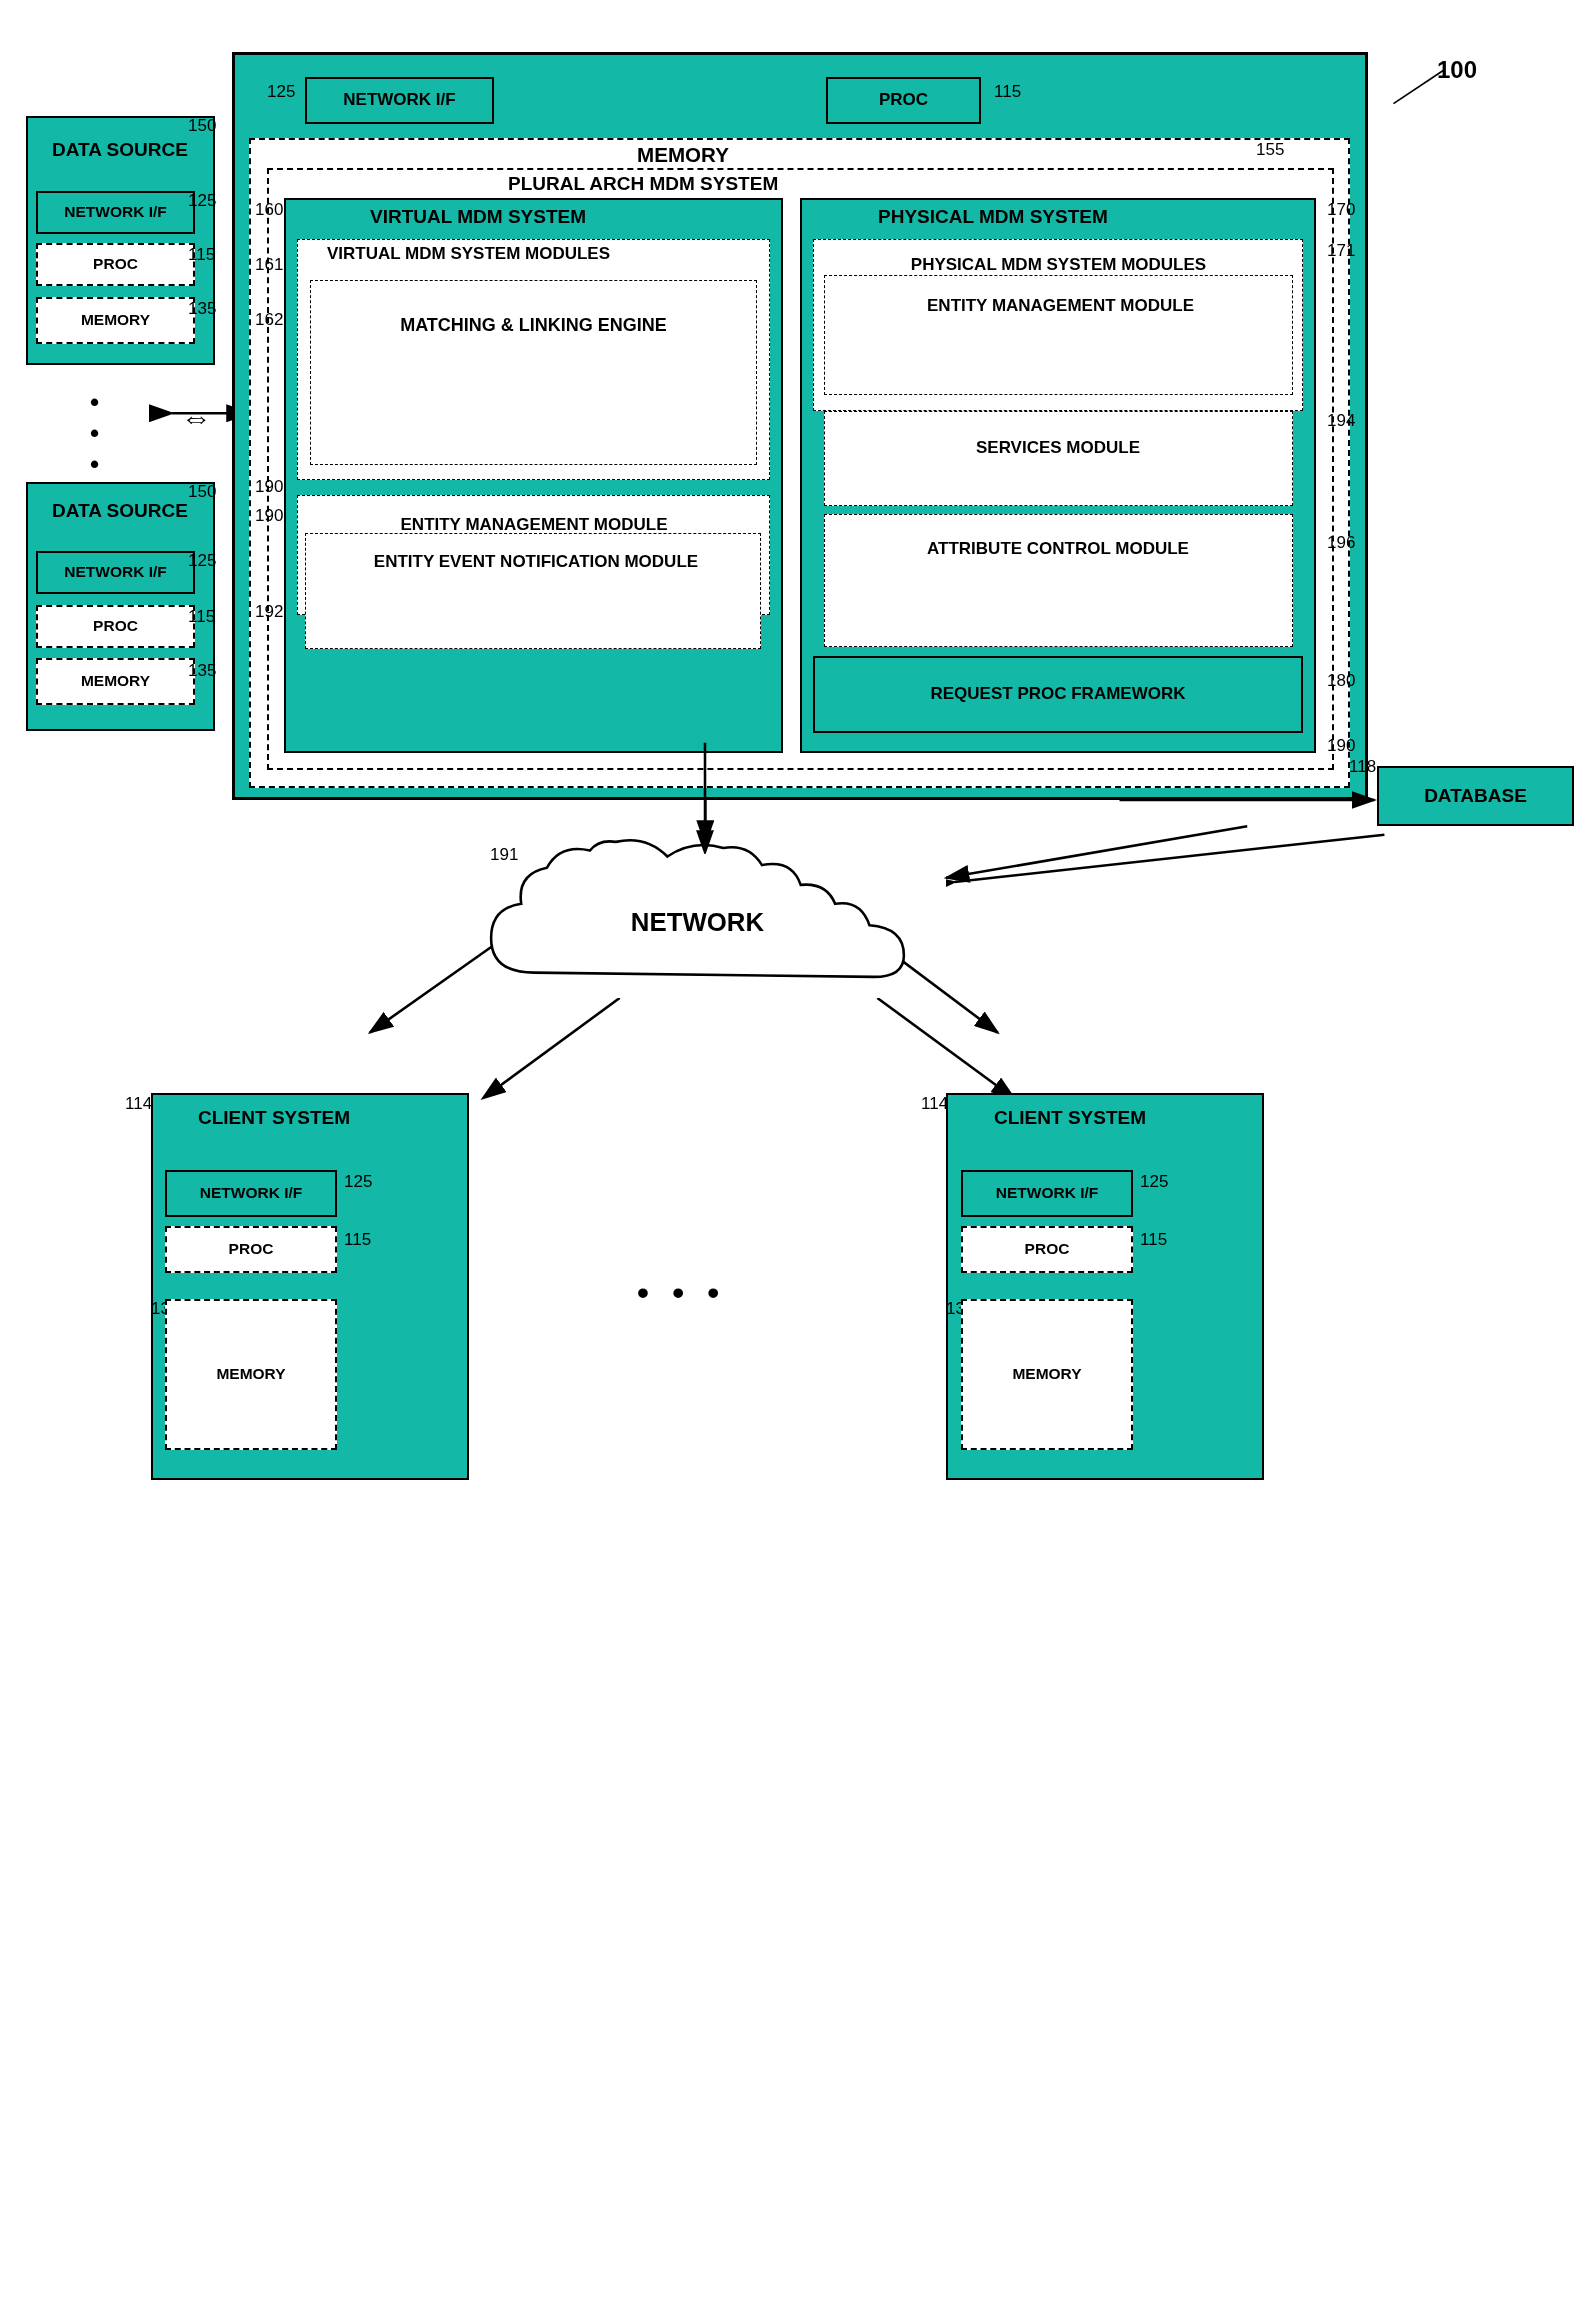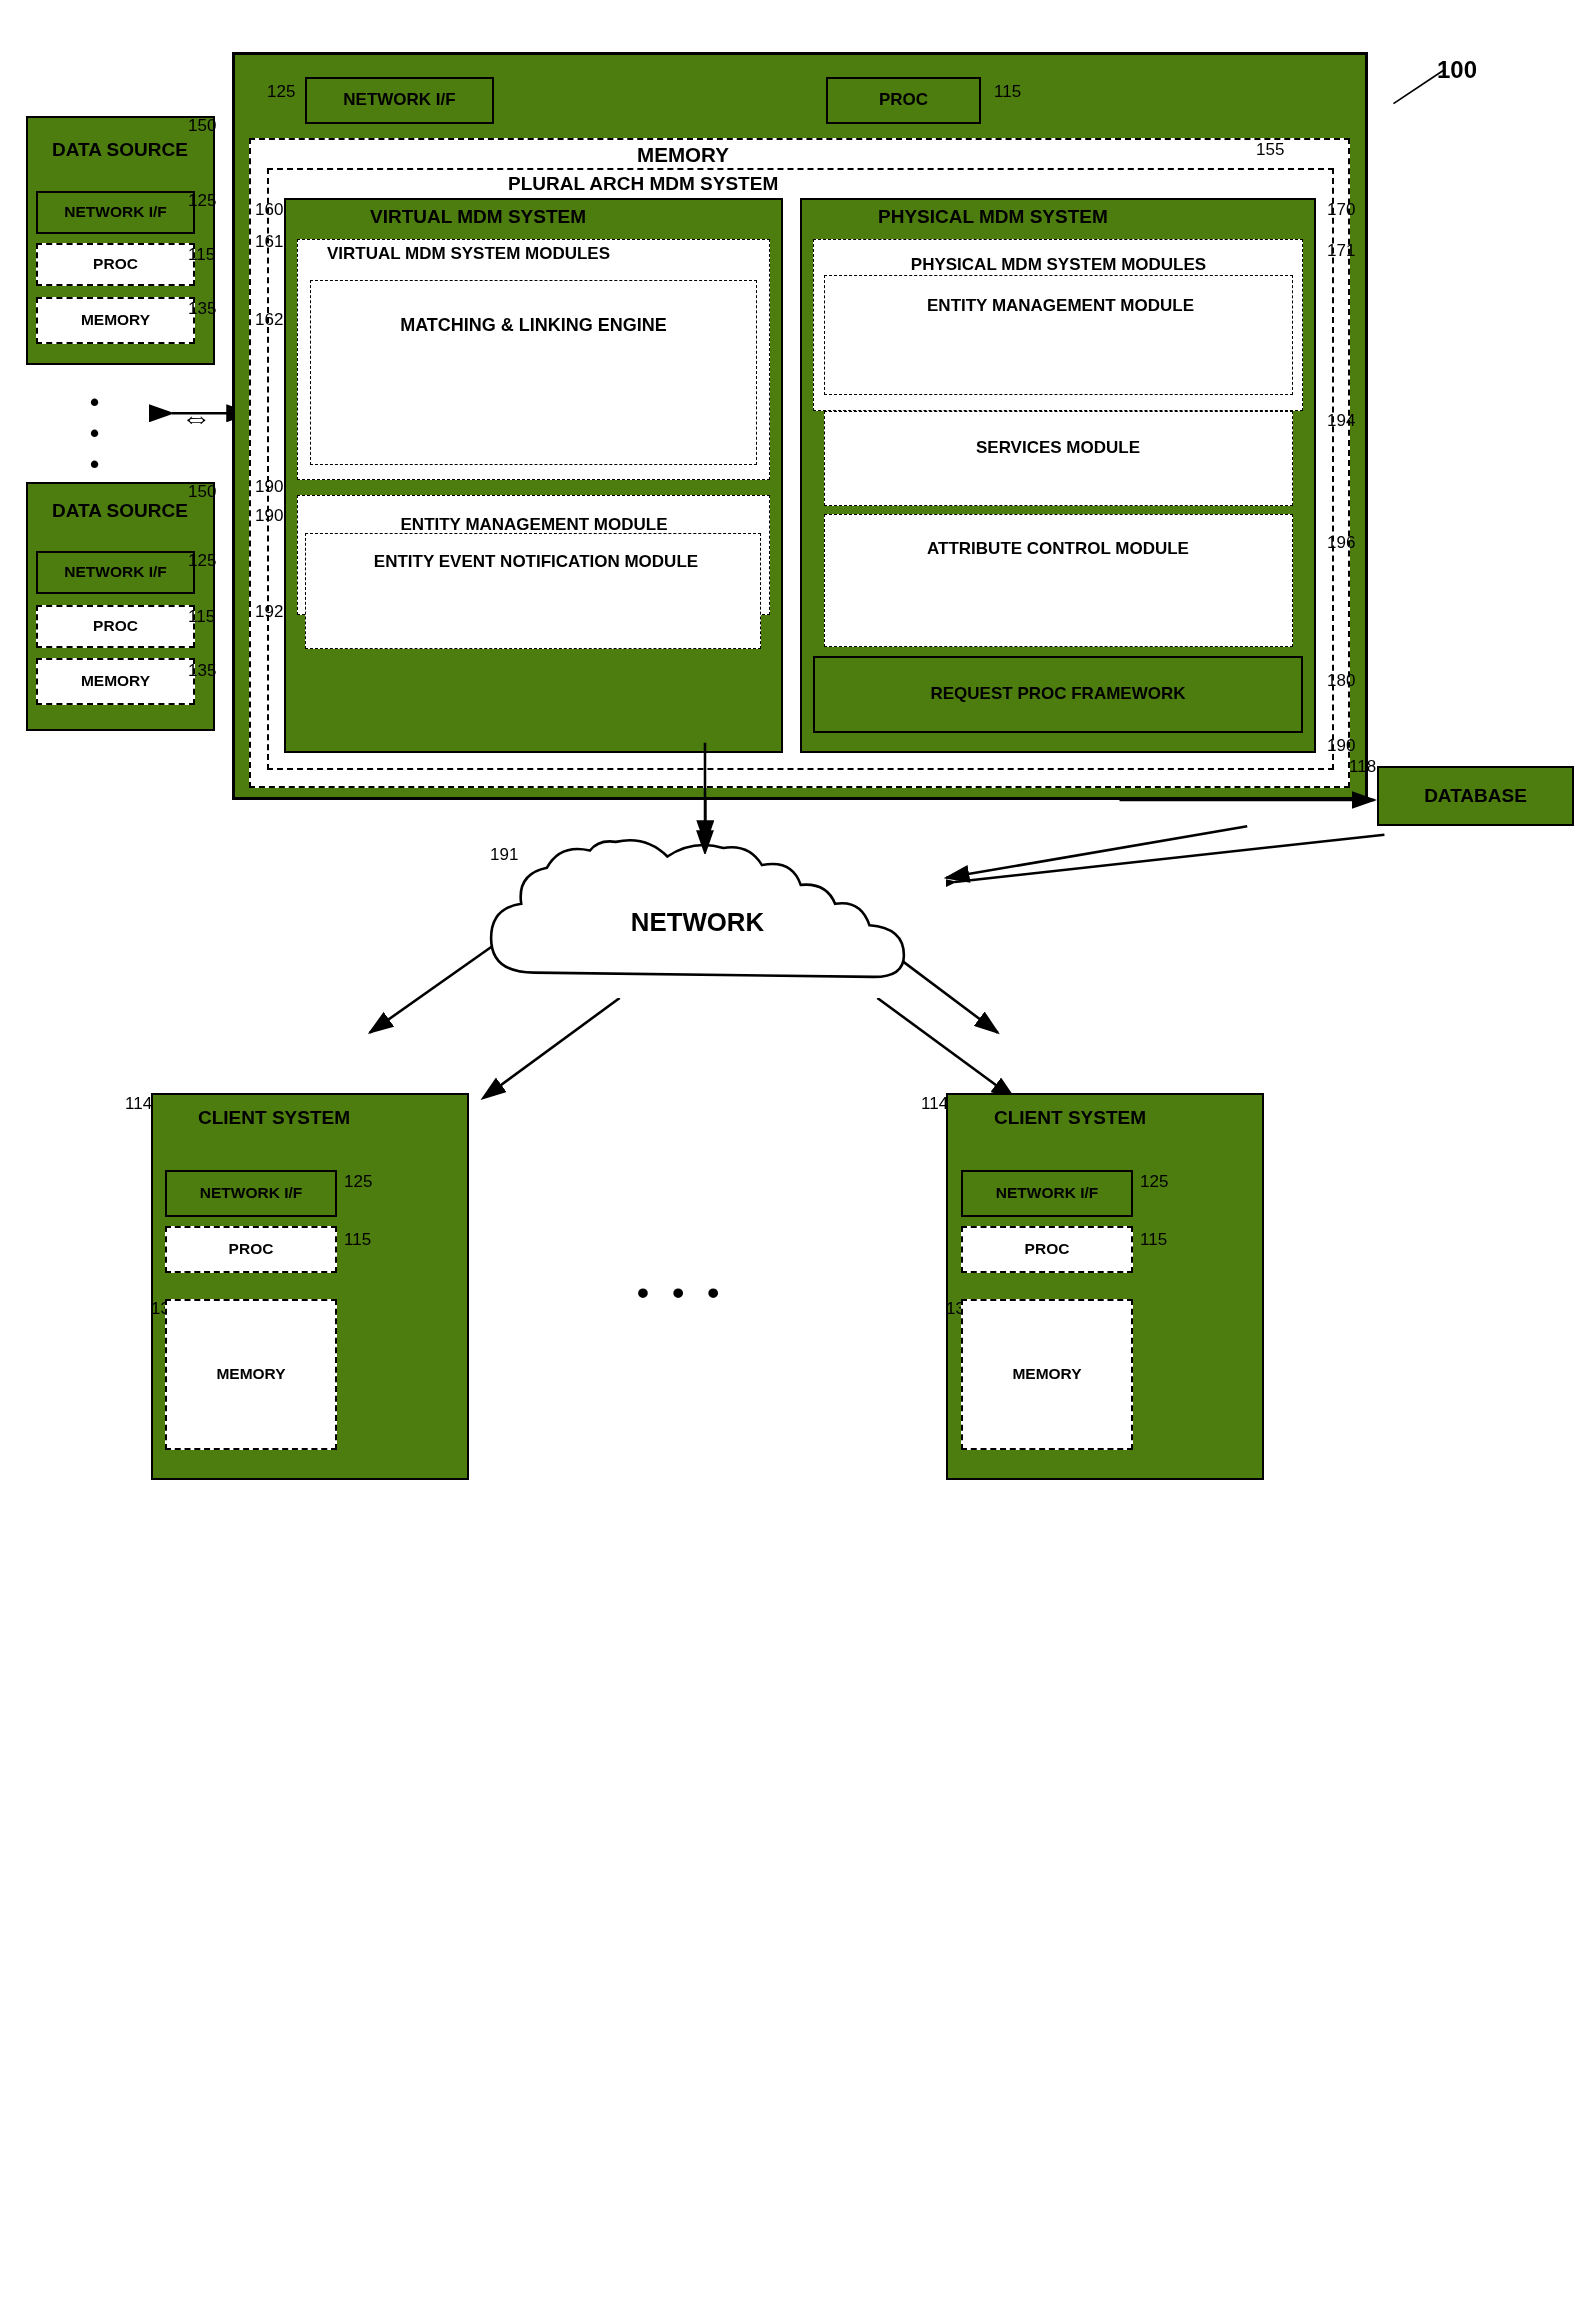--- a/index.html
+++ b/index.html
@@ -30,21 +30,21 @@
     .ref-num {
       font-size: 19px;
       font-family: Arial, sans-serif;
       font-weight: normal;
     }
 
     
     .box {
       position: absolute;
       border: 2.6px solid #000;
-      background: #4d7c0f;
+      background: #14b8a6;
       display: flex;
       align-items: center;
       justify-content: center;
       text-align: center;
     }
     .box-dashed {
       position: absolute;
       border: 2.6px dashed #000;
       background: #fff;
       display: flex;
@@ -130,21 +130,21 @@
 
   <div class="label" style="position:absolute; left:370px; top:205px; font-size:19px; font-weight:bold;">VIRTUAL MDM SYSTEM</div>
 
   <div class="ref-num" style="position:absolute; left:255px; top:200px; font-size:17px;">160</div>
 
   <div class="box-dashed" style="left:297px; top:239px; width:473px; height:241px; border-width:1.7px;">
   </div>
 
   <div class="label" style="position:absolute; left:327px; top:243px; font-size:17px; font-weight:bold;">VIRTUAL MDM SYSTEM MODULES</div>
 
-  <div class="ref-num" style="position:absolute; left:255px; top:232px; font-size:17px;">161</div>
+  <div class="ref-num" style="position:absolute; left:255px; top:255px; font-size:17px;">161</div>
 
   <div class="box-dashed" style="left:310px; top:280px; width:447px; height:185px; border-width:1.7px;">
   </div>
 
   <div class="ref-num" style="position:absolute; left:255px; top:310px; font-size:17px;">162</div>
 
   <div class="label" style="position:absolute; left:340px; top:314px; width:387px; font-size:18px; font-weight:bold;">MATCHING &amp; LINKING ENGINE</div>
 
   <div class="box-dashed" style="left:297px; top:495px; width:473px; height:120px; border-width:1.7px;">
   </div>

